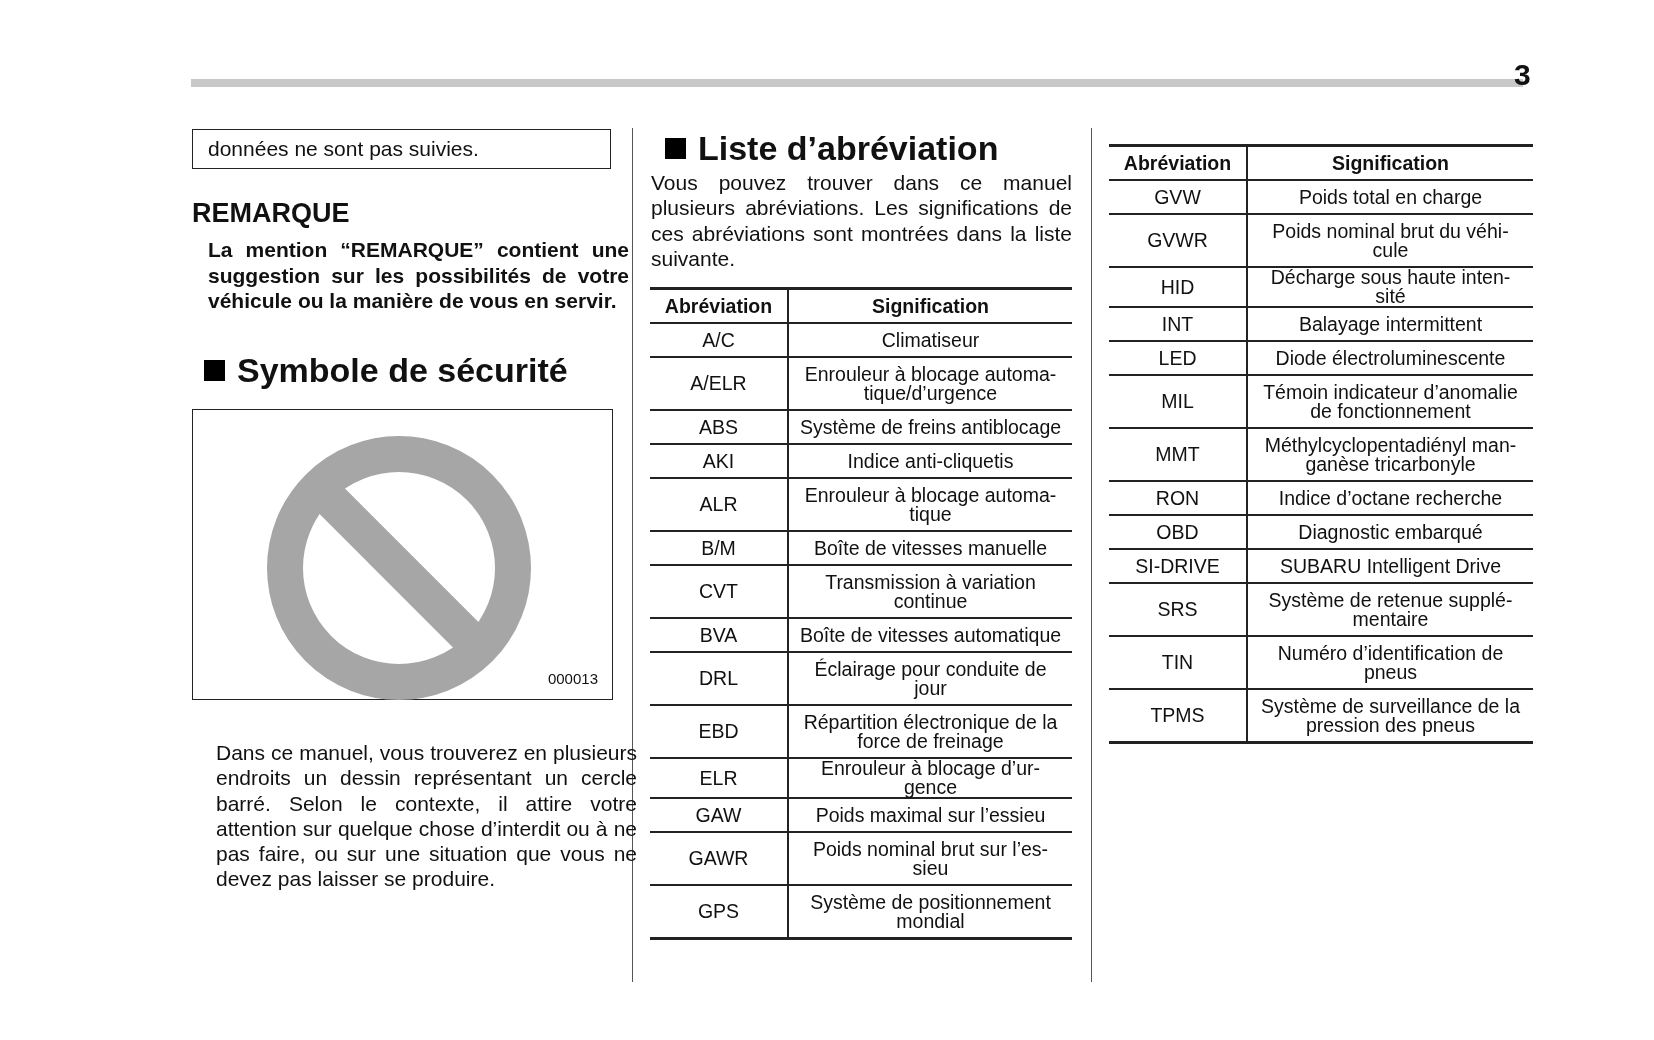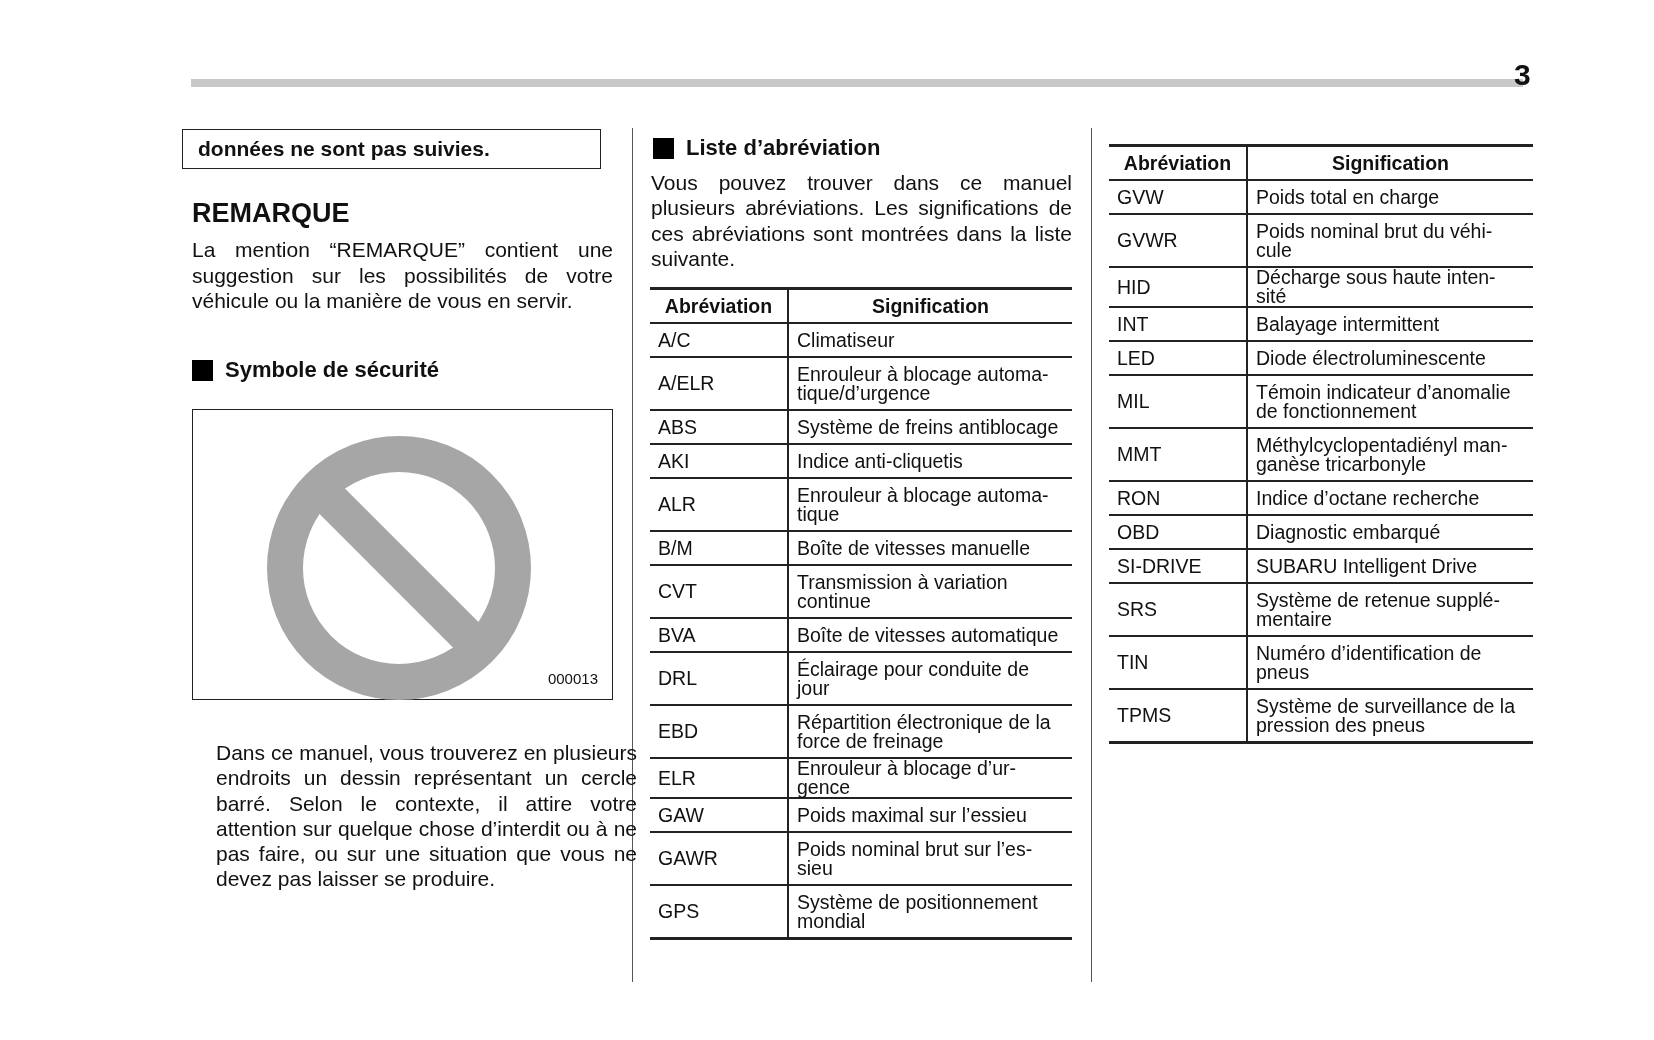--- a/index.html
+++ b/index.html
@@ -1,35 +1,35 @@
 <!DOCTYPE html>
 <html><head>
 <meta charset="utf-8">
 <style>
   html, body { margin:0; padding:0; background:#ffffff; }
   body { width:1654px; height:1040px; position:relative; overflow:hidden;
          font-family:"Liberation Sans", sans-serif; color:#111; }
   .topbar { position:absolute; left:191px; top:79px; width:1332px; height:8px; background:#c8c8c8; }
   .page-num { position:absolute; left:1514px; top:58px; font-size:30px; font-weight:bold; line-height:34px; }
   .vdiv { position:absolute; top:128px; width:1px; height:854px; background:#555; }
-  .boxed-note { position:absolute; left:182px; top:129px; width:419px; height:40px;
-                border:1.5px solid #222; box-sizing:border-box; font-weight:bold;
+  .boxed-note { position:absolute; left:192px; top:129px; width:419px; height:40px;
+                border:1.5px solid #222; box-sizing:border-box; font-weight:normal;
                 font-size:21px; line-height:38px; padding-left:15px; }
   .rem-title { position:absolute; left:192px; top:198px; font-size:27px; font-weight:bold; }
-  .rem-body { position:absolute; left:192px; top:237px; width:421px; font-size:21px; font-weight:normal;
+  .rem-body { position:absolute; left:208px; top:237px; width:421px; font-size:21px; font-weight:bold;
               line-height:25.5px; text-align:justify; }
-  .sec-title { position:absolute; font-size:22px; font-weight:bold; line-height:32px; display:flex; align-items:center; }
+  .sec-title { position:absolute; font-size:34px; font-weight:bold; line-height:32px; display:flex; align-items:center;margin-left:12px; }
   .sec-title .sq { display:inline-block; width:21px; height:21px; background:#000; margin-right:12px; }
   .figure { position:absolute; left:192px; top:409px; width:421px; height:291px; border:1.5px solid #222; box-sizing:border-box;text-align:center; }
   .figure svg { position:absolute; left:0; top:0; }
   .fig-code { position:absolute; right:14px; bottom:12px; font-size:15px; }
   .para { position:absolute; font-size:21px; line-height:25.3px; text-align:justify; }
   table.abbr { position:absolute; border-collapse:collapse; font-size:19.5px; }
   table.abbr th { font-weight:bold; text-align:center; height:32px; padding:0; border-top:3px solid #222; border-bottom:2px solid #222; line-height:20px; }
-  table.abbr td { padding:0 8px 0 8px; border-bottom:2px solid #222; line-height:19px; vertical-align:middle; }
+  table.abbr td { padding:0 8px 0 8px; border-bottom:2px solid #222; line-height:19px; vertical-align:middle;text-align:center; }
   table.abbr td.c1, table.abbr th.c1 { border-right:2px solid #222; }
   table.abbr tr.last td { border-bottom:3px solid #222; }
   table.abbr tr.single td { height:32px; }
   table.abbr tr.double td { height:51px; }
 </style>
 </head>
 <body>
 
 <div class="topbar"></div>
 <div class="page-num">3</div>

